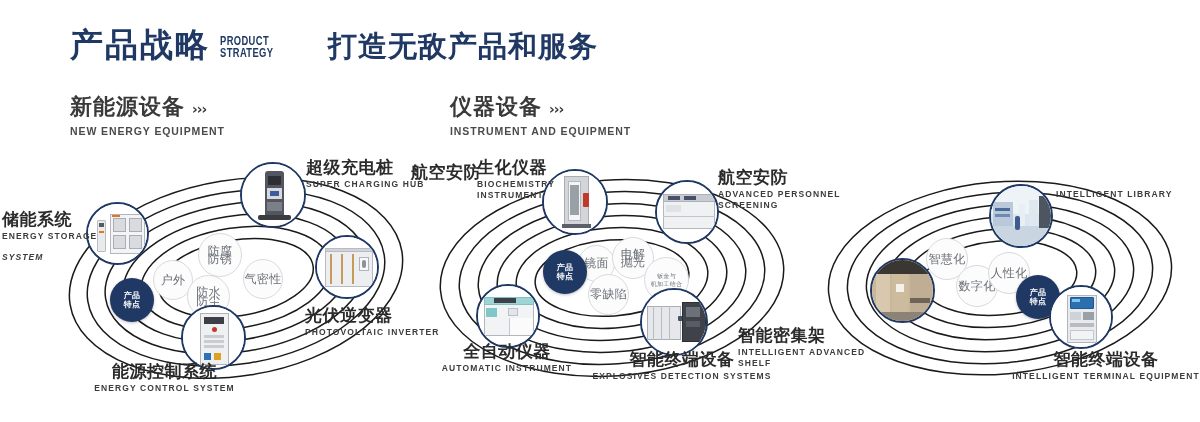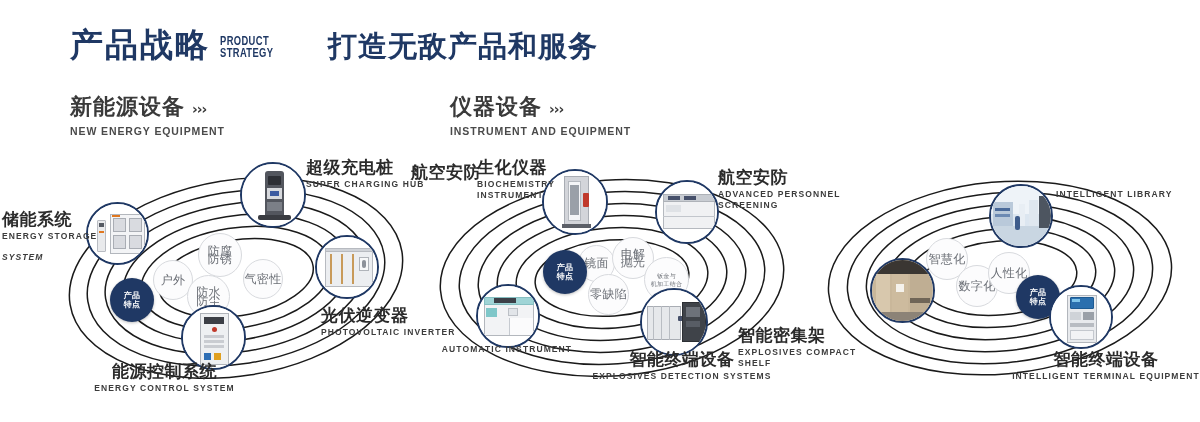--- a/index.html
+++ b/index.html
@@ -191,21 +191,21 @@
         <div class="bx" style="left:0;top:0;right:0;bottom:0;background:#ffffff;"></div>
         <div class="bx" style="left:8px;top:14px;width:48px;height:36px;background:#eceef1;border:1px solid #b7bac0;"></div>
         <div class="bx" style="left:8px;top:11px;width:48px;height:4px;background:#cfd2d7;border:1px solid #b7bac0;"></div>
         <div class="bx" style="left:13px;top:17px;width:2px;height:30px;background:#c89a5a;"></div>
         <div class="bx" style="left:24px;top:17px;width:2px;height:30px;background:#c89a5a;"></div>
         <div class="bx" style="left:35px;top:17px;width:2px;height:30px;background:#c89a5a;"></div>
         <div class="bx" style="left:42px;top:20px;width:10px;height:14px;background:#f7f8f9;border:1px solid #b0b4ba;"></div>
         <div class="bx" style="left:45px;top:23px;width:4px;height:8px;background:#8d929a;border-radius:2px;"></div>
       </div>
     </div>
-    <div class="lbl" style="left:281px;top:156px;">
+    <div class="lbl" style="left:265px;top:156px;">
       <div class="cn">光伏逆变器</div>
       <div class="en">PHOTOVOLTAIC INVERTER</div>
     </div>
 
     <div class="node" style="left:141px;top:155px;width:65px;height:65px;">
       <div class="img">
         <div class="bx" style="left:0;top:0;right:0;bottom:0;background:#ffffff;"></div>
         <div class="bx" style="left:17px;top:6px;width:29px;height:52px;background:#eef0f2;border:1px solid #b0b4ba;"></div>
         <div class="bx" style="left:21px;top:10px;width:20px;height:7px;background:#3c3f46;"></div>
         <div class="bx" style="left:29px;top:20px;width:5px;height:5px;border-radius:50%;background:#c0392b;"></div>
@@ -303,20 +303,21 @@
         <div class="bx" style="left:0;top:0;right:0;bottom:0;background:#ffffff;"></div>
         <div class="bx" style="left:6px;top:18px;width:50px;height:32px;background:#f2f3f5;border:1px solid #b3b7bd;"></div>
         <div class="bx" style="left:6px;top:11px;width:50px;height:8px;background:#9fd4d6;border:1px solid #86bfc2;"></div>
         <div class="bx" style="left:16px;top:12px;width:22px;height:5px;background:#3c4048;"></div>
         <div class="bx" style="left:8px;top:22px;width:11px;height:9px;background:#7fc7c9;"></div>
         <div class="bx" style="left:30px;top:22px;width:10px;height:8px;background:#e2e5e9;border:1px solid #bcc0c6;"></div>
         <div class="bx" style="left:31px;top:32px;width:24px;height:17px;background:#fbfbfc;border-left:1px solid #c6cad0;"></div>
       </div>
     </div>
     <div class="lbl c" style="left:-5px;top:192px;width:200px;">
+      <div class="cn">全自动仪器</div>
       <div class="en">AUTOMATIC INSTRUMENT</div>
     </div>
 
     <div class="node" style="left:228px;top:138px;width:68px;height:68px;">
       <div class="img">
         <div class="bx" style="left:0;top:0;right:0;bottom:0;background:#ffffff;"></div>
         <div class="bx" style="left:5px;top:16px;width:34px;height:34px;background:#e6e8eb;border:1px solid #a9adb4;"></div>
         <div class="bx" style="left:11px;top:16px;width:1px;height:34px;background:#b9bdc3;"></div>
         <div class="bx" style="left:19px;top:16px;width:1px;height:34px;background:#b9bdc3;"></div>
         <div class="bx" style="left:27px;top:16px;width:1px;height:34px;background:#b9bdc3;"></div>
@@ -387,21 +388,21 @@
         <div class="bx" style="left:0;top:52px;right:0;bottom:0;background:#8c8377;"></div>
         <div class="bx" style="left:4px;top:14px;width:14px;height:38px;background:#d8c8ad;"></div>
         <div class="bx" style="left:20px;top:14px;width:16px;height:38px;background:#cdbb9e;"></div>
         <div class="bx" style="left:38px;top:14px;width:22px;height:38px;background:#bfae93;"></div>
         <div class="bx" style="left:24px;top:24px;width:8px;height:8px;background:#f5f2ec;"></div>
         <div class="bx" style="left:38px;top:38px;width:20px;height:5px;background:#6f6557;"></div>
       </div>
     </div>
     <div class="lbl r" style="left:-62px;top:176px;width:130px;">
       <div class="cn">智能密集架</div>
-      <div class="en">EXPLOSIVES COMPACT</div>
+      <div class="en">INTELLIGENT ADVANCED</div>
       <div class="en" style="margin-top:0;">SHELF</div>
     </div>
 
     <div class="node" style="left:249px;top:135px;width:64px;height:64px;">
       <div class="img">
         <div class="bx" style="left:0;top:0;right:0;bottom:0;background:#ffffff;"></div>
         <div class="bx" style="left:16px;top:8px;width:30px;height:48px;background:#e8eaed;border:1px solid #b2b6bc;"></div>
         <div class="bx" style="left:19px;top:10px;width:24px;height:12px;background:#2b6fae;border:1px solid #1d5a92;border-radius:1px;"></div>
         <div class="bx" style="left:21px;top:12px;width:8px;height:3px;background:#7fc4ea;"></div>
         <div class="bx" style="left:19px;top:25px;width:11px;height:8px;background:#cfd3d8;"></div>

